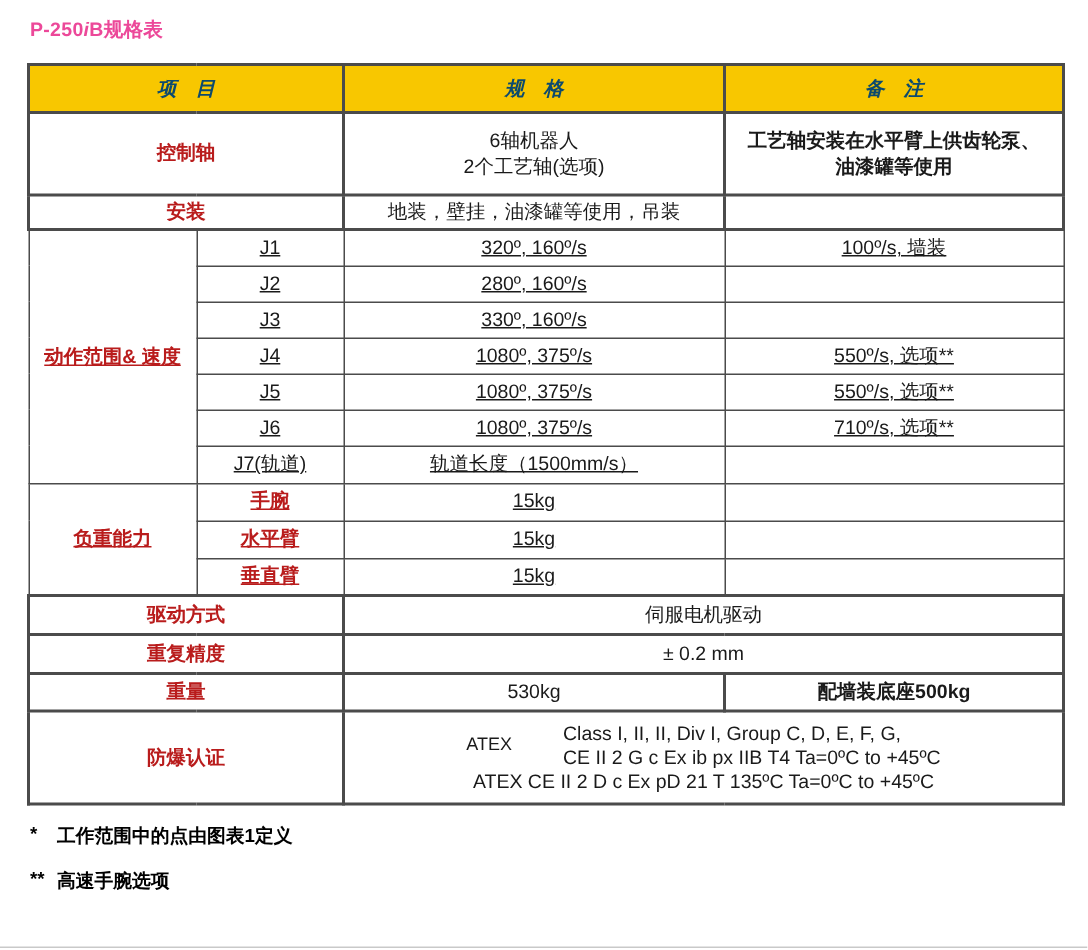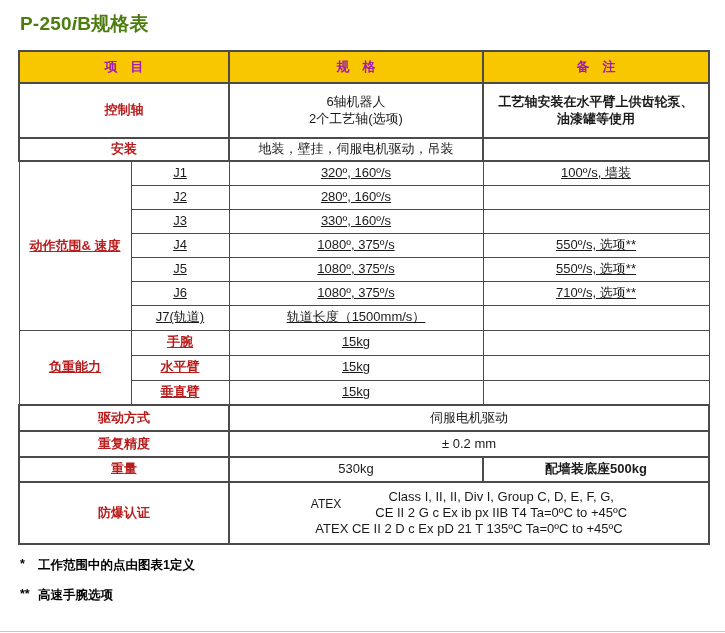--- a/index.html
+++ b/index.html
@@ -8,23 +8,23 @@
     background: #ffffff;
     width: 725px;
     height: 633px;
     font-family: "Liberation Sans", "DejaVu Sans", sans-serif;
     color: #1a1a1a;
     position: relative;
     overflow: hidden;
   }
   .page-title {
     margin: 11px 0 0 20px;
-    font-size: 19px;
+    font-size: 13px;
     font-weight: bold;
-    color: #4d7c0f;
+    color: #ec4899;
     letter-spacing: 0.2px;
   }
   .page-title i { font-style: italic; }
   table.spec {
     border-collapse: collapse;
     table-layout: fixed;
     width: 690px;
     margin: 13px 0 0 18px;
   }
   table.spec th, table.spec td {
@@ -34,41 +34,42 @@
     padding: 1px 2px;
     font-size: 13px;
     line-height: 1.25;
     overflow: hidden;
   }
   tr.subrow td { border-width: 1.5px; text-decoration: underline; }
   th.hdr {
     background: #f8c700;
     font-weight: bold;
     font-size: 13.5px;
-    color: #a21caf;
+    color: #0c4a6e;
     height: 28px;
+    font-style: italic;
   }
   td.lbl { font-weight: bold; font-size: 12.5px; color: #b91c1c; }
   td.axis { font-weight: normal; font-size: 12.5px; }
   td.spec-val { font-weight: normal; }
   td.rmk { font-size: 12.5px; }
   .rmk-bold { font-weight: bold; }
   .two-line span { display: block; }
   td.atex-cell { font-size: 11px; line-height: 1.3; }
   .atex-top {
     display: flex;
     align-items: center;
     justify-content: center;
     gap: 32px;
   }
   .atex-label { font-size: 12px; margin-right: 2px; }
   .atex-lines {
     display: flex;
     flex-direction: column;
-    align-items: center;
+    align-items: flex-start;
     text-align: left;
   }
   .footnote {
     display: flex;
     margin: 0 0 0 20px;
     font-size: 12.5px;
     font-weight: bold;
     color: #000;
   }
   .footnote .marker { width: 18px; flex: 0 0 18px; }
@@ -110,21 +111,21 @@
       <span>2个工艺轴(选项)</span>
     </td>
     <td class="rmk rmk-bold two-line">
       <span>工艺轴安装在水平臂上供齿轮泵、</span>
       <span>油漆罐等使用</span>
     </td>
   </tr>
 
   <tr style="height:23px;">
     <td class="lbl" colspan="2">安装</td>
-    <td class="spec-val">地装，壁挂，伺服电机驱动，吊装</td>
+    <td class="spec-val">地装，壁挂，油漆罐等使用，吊装</td>
     <td class="rmk"></td>
   </tr>
 
   <tr class="subrow" style="height:24px;">
     <td class="lbl" rowspan="7">动作范围&amp; 速度</td>
     <td class="axis">J1</td>
     <td class="spec-val">320º,  160º/s</td>
     <td class="rmk">100º/s,  墙装</td>
   </tr>
   <tr class="subrow" style="height:24px;">

